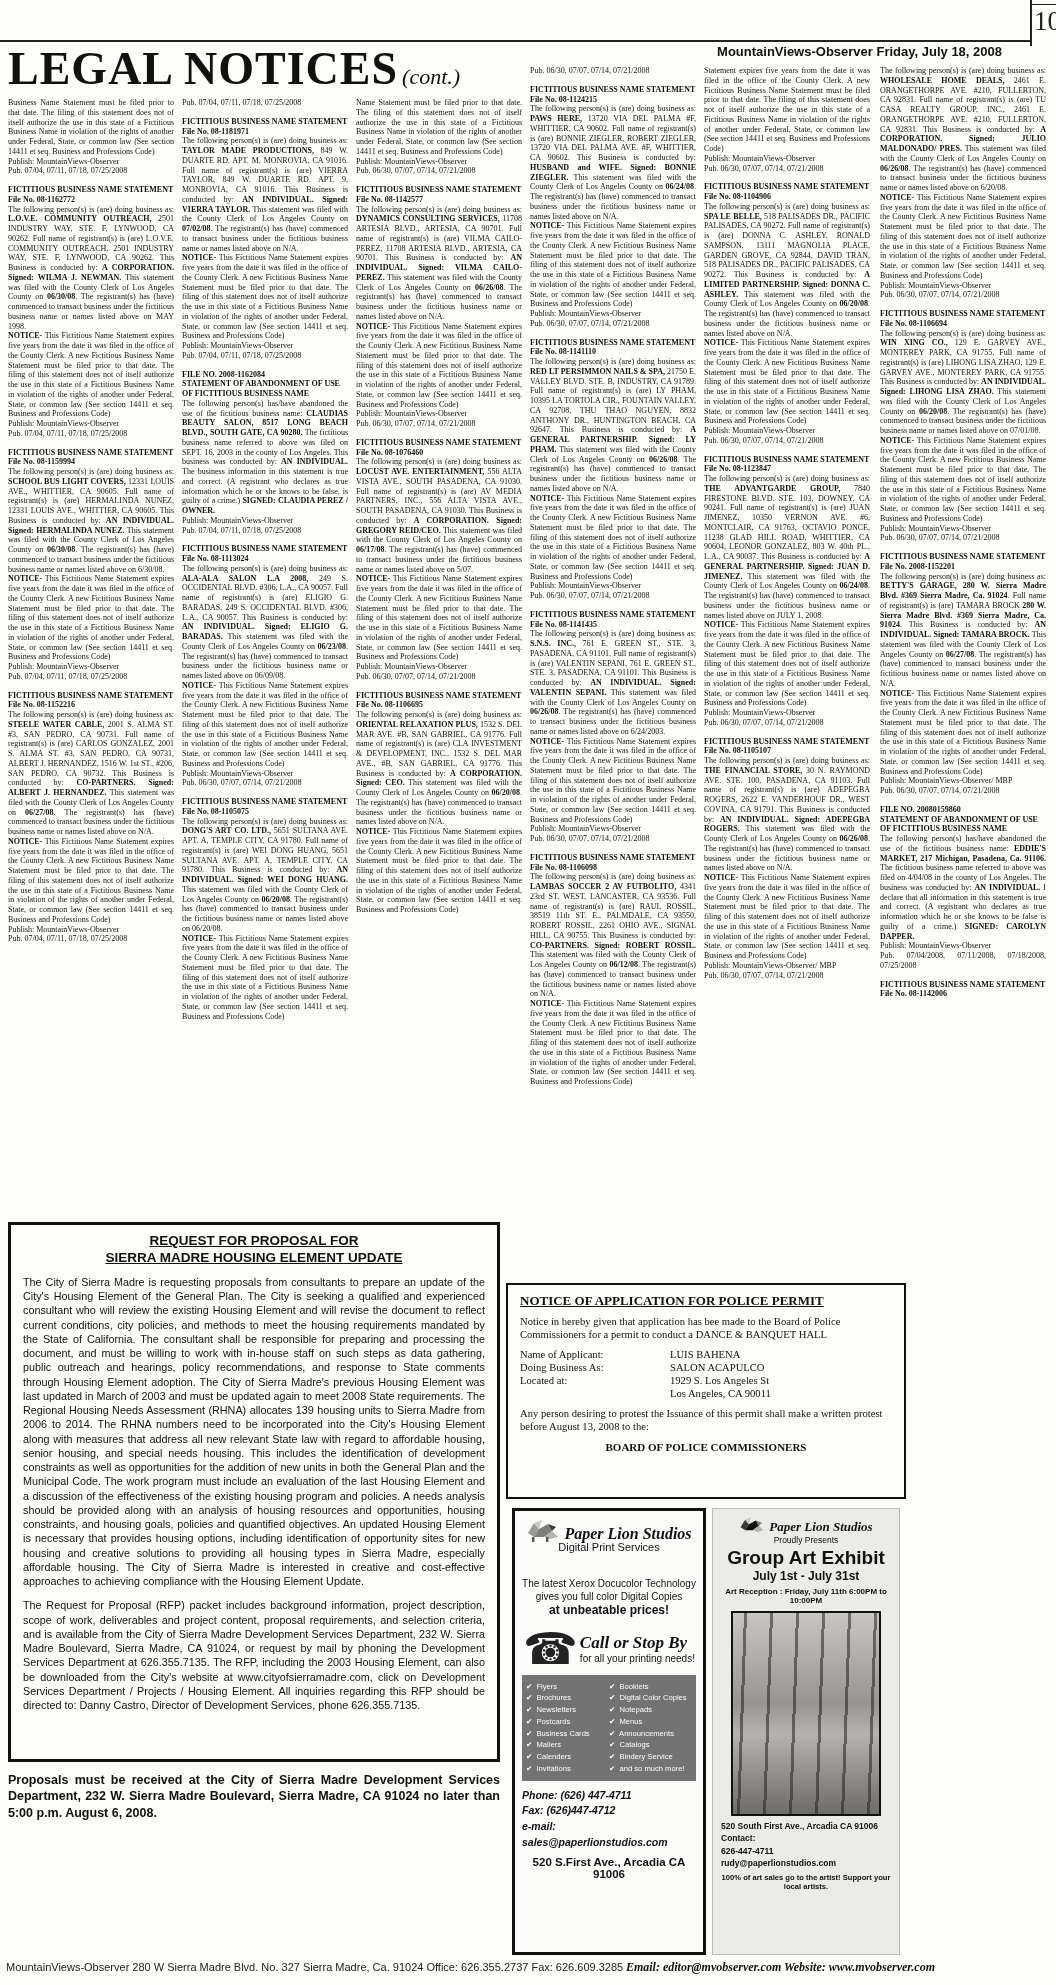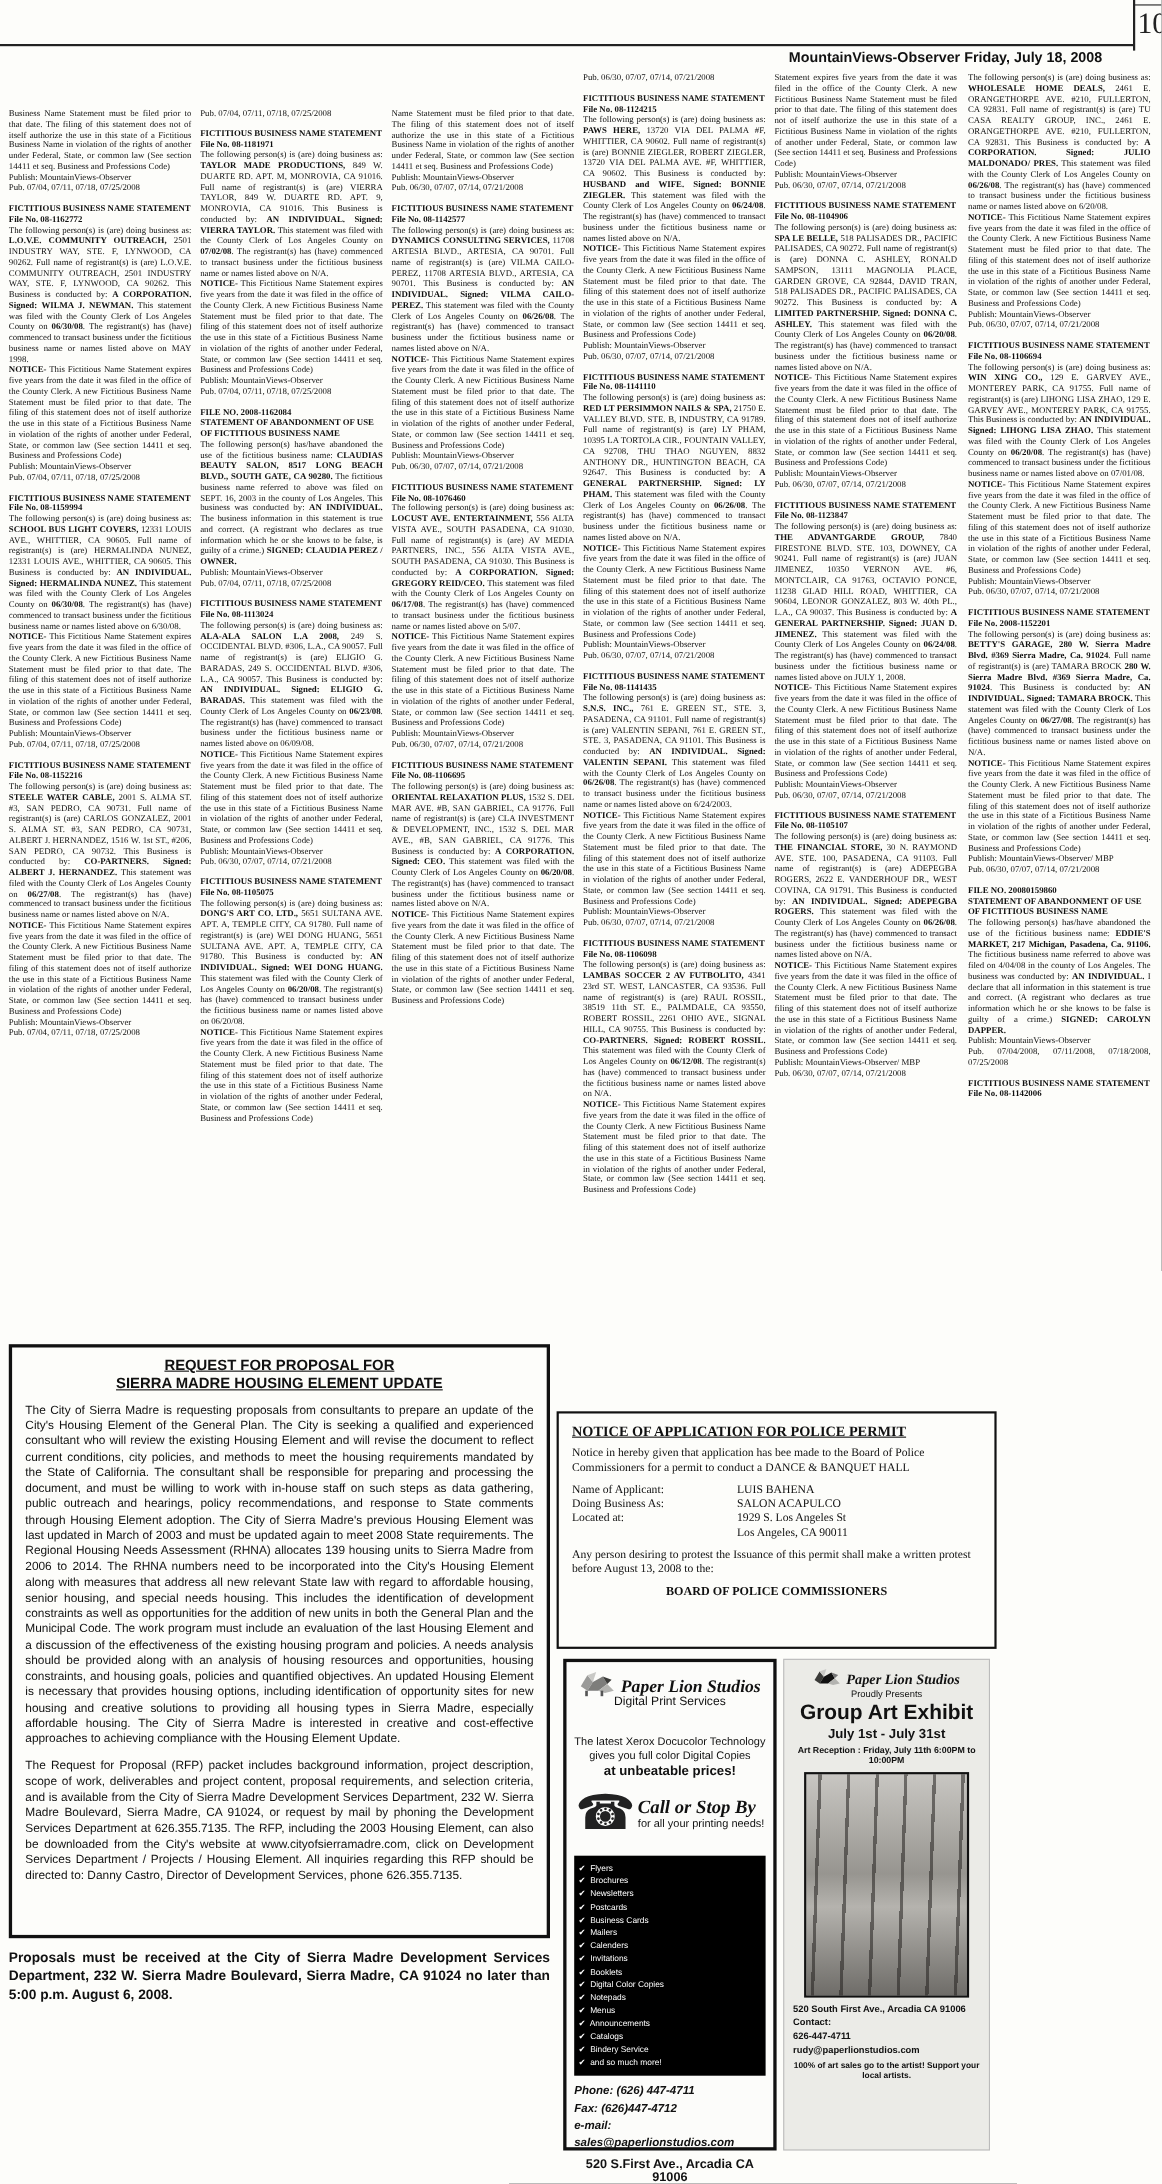--- a/index.html
+++ b/index.html
@@ -63,21 +63,21 @@
   .pl-logo-row { display:flex; align-items:flex-end; justify-content:center; gap:4px; }
   .script { font-family:"Liberation Serif",serif; font-style:italic; font-weight:bold; }
   .pl-name { font-size:16px; }
   .pl-tag { font-size:11px; margin-top:-2px; }
   .pl-pitch { margin-top:24px; font-size:10px; line-height:1.3; }
   .pl-prices { font-size:12px; font-weight:bold; }
   .pl-call { display:flex; align-items:center; justify-content:center; margin-top:8px; gap:2px; text-align:left;}
   .phone-glyph { font-size:44px; line-height:1; color:#222; }
   .pl-call-txt .l1 { font-size:17px; }
   .pl-call-txt .l2 { font-size:10px; font-family:"Liberation Sans",sans-serif; font-style:normal; font-weight:normal; }
-  .pl-services { background:#000000; color:#fff; margin-top:16px; padding:6px 4px; display:flex; text-align:left; font-size:7.6px; line-height:1.55;flex-direction:column; }
+  .pl-services { background:#737373; color:#fff; margin-top:4px; padding:6px 4px; display:flex; text-align:left; font-size:7.6px; line-height:1.55; }
   .pl-services ul { list-style:none; flex:1; }
   .pl-services .chk { color:#fff; margin-right:2px; }
   .pl-contact { text-align:left; font-style:italic; font-weight:bold; font-size:10.5px; margin-top:7px; line-height:1.5; }
   .pl-addr { font-weight:bold; font-size:11.5px; margin-top:5px; }
   .ad-art {
     position:absolute; left:712px; top:1508px; width:188px; height:447px;
     background:#ebebe7; border:1px solid #bbb; padding:6px 8px; text-align:center;
     font-family:"Liberation Sans",sans-serif;
   }
   .art-name { font-size:13px; }
@@ -103,20 +103,24 @@
 </head>
 <body>
 
 <div id="page">
 
   <div class="top-rule"></div>
   <div class="corner-v"></div>
   <div class="corner-h"></div>
   <div class="page-num">10</div>
   <div class="dateline">MountainViews-Observer Friday, July 18, 2008</div>
+  <div class="section-title">
+    <span class="big">LEGAL NOTICES</span>
+    <span class="cont">(cont.)</span>
+  </div>
 
   <div id="columns">
       <div class="col c0">
         <div class="notice">
           <div class="nb">Business Name Statement must be filed prior to that date. The filing of this statement does not of itself authorize the use in this state of a Fictitious Business Name in violation of the rights of another under Federal, State, or common law (See section 14411 et seq. Business and Professions Code)<br>Publish: MountainViews-Observer<br>Pub. 07/04, 07/11, 07/18, 07/25/2008</div>
         </div>
         <div class="notice">
           <div class="nh">FICTITIOUS BUSINESS NAME STATEMENT</div>
           <div class="nf">File No. 08-1162772</div>
           <div class="nb">The following person(s) is (are) doing business as: <b>L.O.V.E. COMMUNITY OUTREACH,</b> 2501 INDUSTRY WAY, STE. F, LYNWOOD, CA 90262. Full name of registrant(s) is (are) L.O.V.E. COMMUNITY OUTREACH, 2501 INDUSTRY WAY, STE. F, LYNWOOD, CA 90262. This Business is conducted by: <b>A CORPORATION. Signed: WILMA J. NEWMAN.</b> This statement was filed with the County Clerk of Los Angeles County on <b>06/30/08</b>. The registrant(s) has (have) commenced to transact business under the fictitious business name or names listed above on MAY 1998.<br><b>NOTICE-</b> This Fictitious Name Statement expires five years from the date it was filed in the office of the County Clerk. A new Fictitious Business Name Statement must be filed prior to that date. The filing of this statement does not of itself authorize the use in this state of a Fictitious Business Name in violation of the rights of another under Federal, State, or common law (See section 14411 et seq. Business and Professions Code)<br>Publish: MountainViews-Observer<br>Pub. 07/04, 07/11, 07/18, 07/25/2008</div>
@@ -357,14 +361,18 @@
     <div class="art-photo"></div>
     <div class="art-contact">
       <div>520 South First Ave., Arcadia CA 91006</div>
       <div>Contact:</div>
       <div>626-447-4711</div>
       <div>rudy@paperlionstudios.com</div>
     </div>
     <div class="art-note">100% of art sales go to the artist!  Support your local artists.</div>
   </div>
 
+  <div class="footer">
+    <span class="f-left">MountainViews-Observer    280 W Sierra Madre Blvd.  No. 327   Sierra Madre, Ca.  91024   Office:  626.355.2737  Fax:  626.609.3285</span>
+    <span class="f-right">Email:  editor@mvobserver.com   Website:  www.mvobserver.com</span>
+  </div>
 
 </div>
 
 </body></html>

